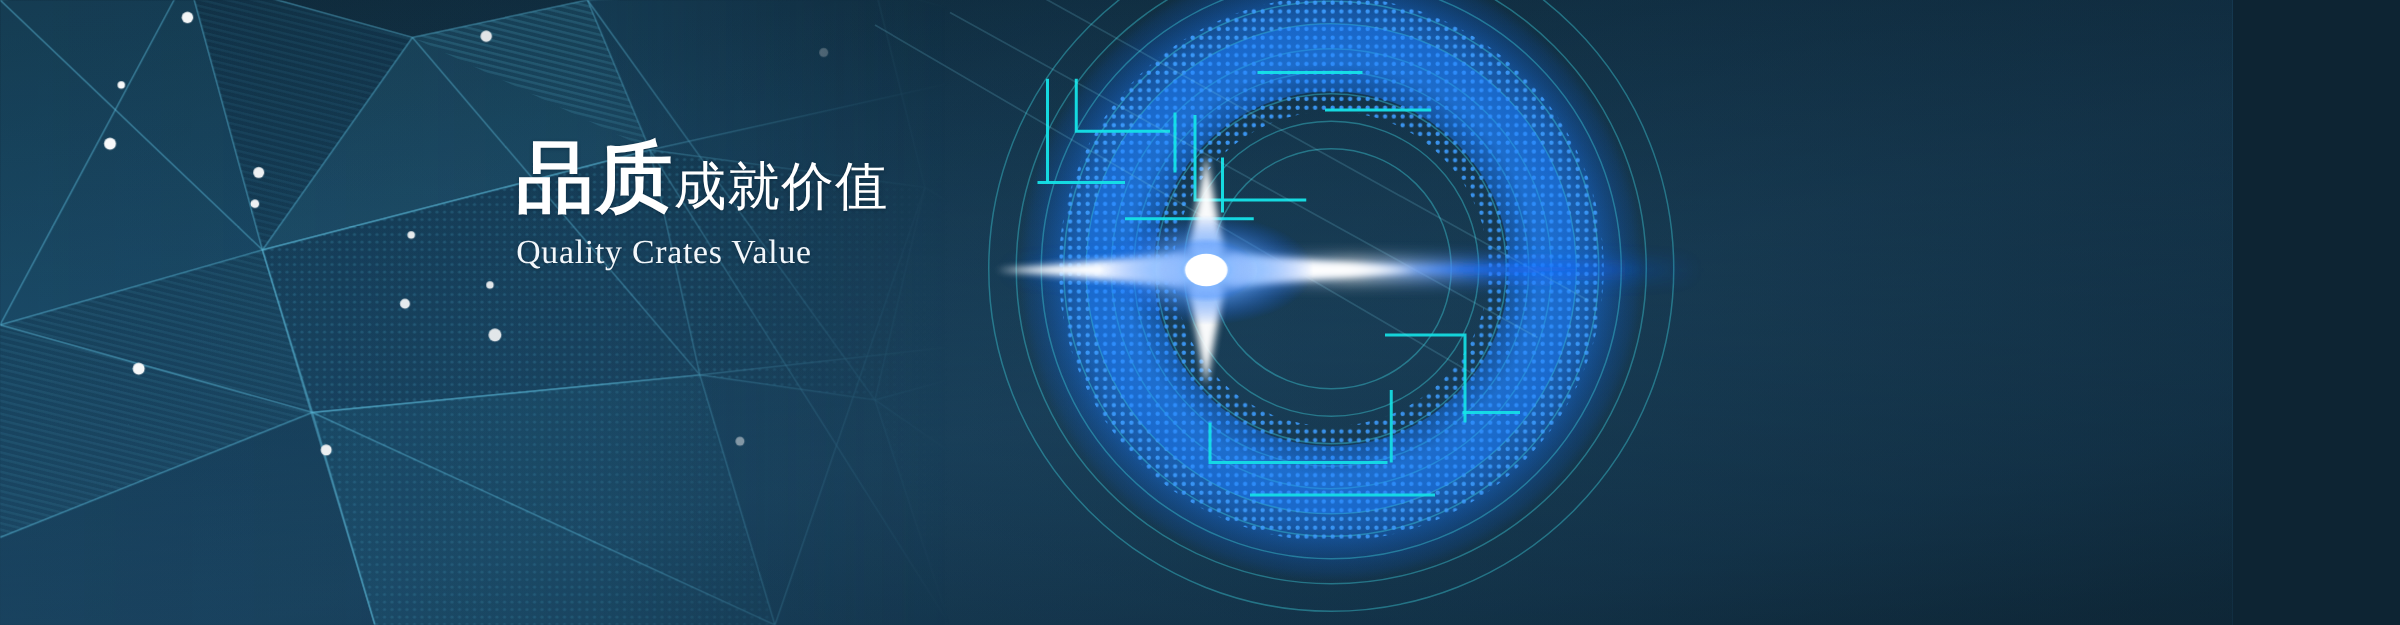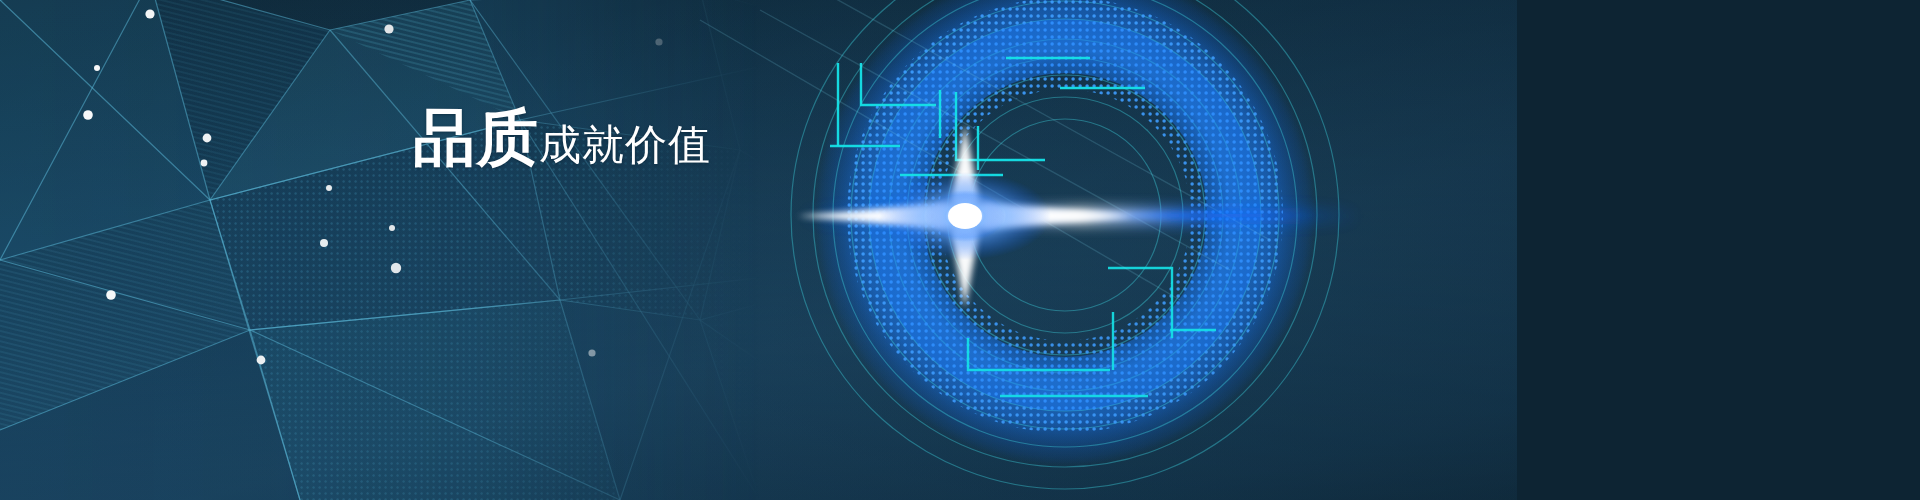--- a/index.html
+++ b/index.html
@@ -1,21 +1,21 @@
 <!DOCTYPE html>
 <html><head>
 <meta charset="utf-8">
 <title>Tech Banner</title>
 <style>
   html,body{margin:0;padding:0;background:#0d2433;}
   #banner{
     position:relative;
-    width:1517px;height:500px;
+    width:1786px;height:500px;
     overflow:hidden;
-    font-family:Liberation Mono, monospace;
+    font-family:Liberation Serif, serif;
     background:#1d4f6e;
   }
   .layer{position:absolute;inset:0;}
   svg.layer{display:block;width:1920px;height:500px;}
 
   
   .tagline{position:absolute;white-space:nowrap;user-select:none;}
   .tag-cn{
     color:#ffffff;
     line-height:1;
@@ -289,18 +289,19 @@
     <ellipse cx="965" cy="216" rx="86" ry="44" fill="url(#coreGlow)" opacity=".85"></ellipse>
     <ellipse cx="965" cy="216" rx="40" ry="26" fill="url(#coreGlow)"></ellipse>
     <ellipse cx="965" cy="216" rx="17" ry="13" fill="#ffffff"></ellipse>
   </svg>
 
   <div class="tagline" id="tagline-quality">
     <div class="tag-cn">
       <span class="lead">品质</span>
       <span class="rest">成就价值</span>
     </div>
+    <div class="tag-en">Quality Crates Value</div>
   </div>
 
   <div class="tagline" id="tagline-innovation">
   </div>
 
 </div>
 
 </body></html>

